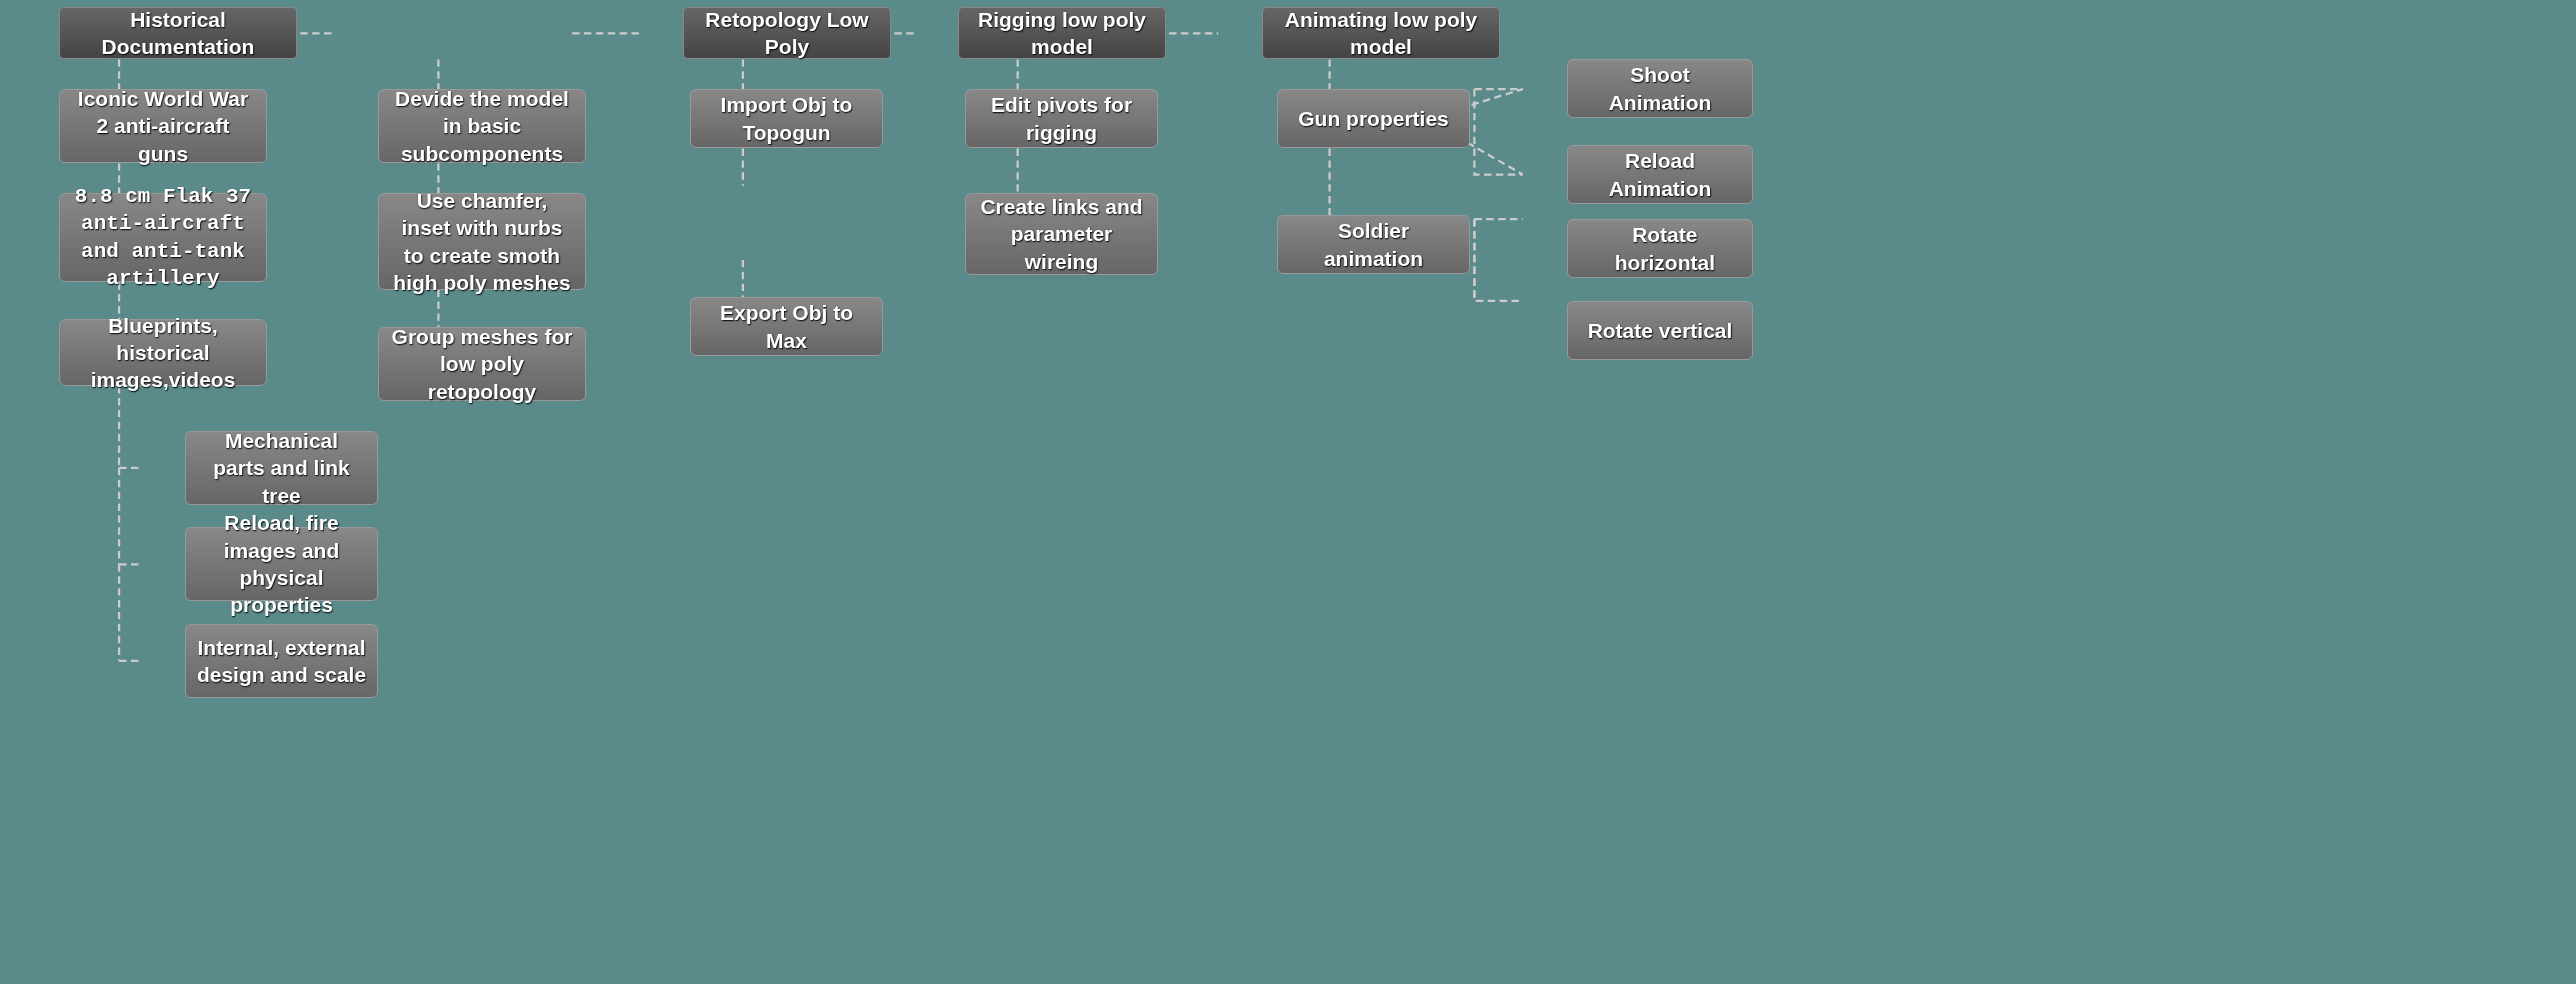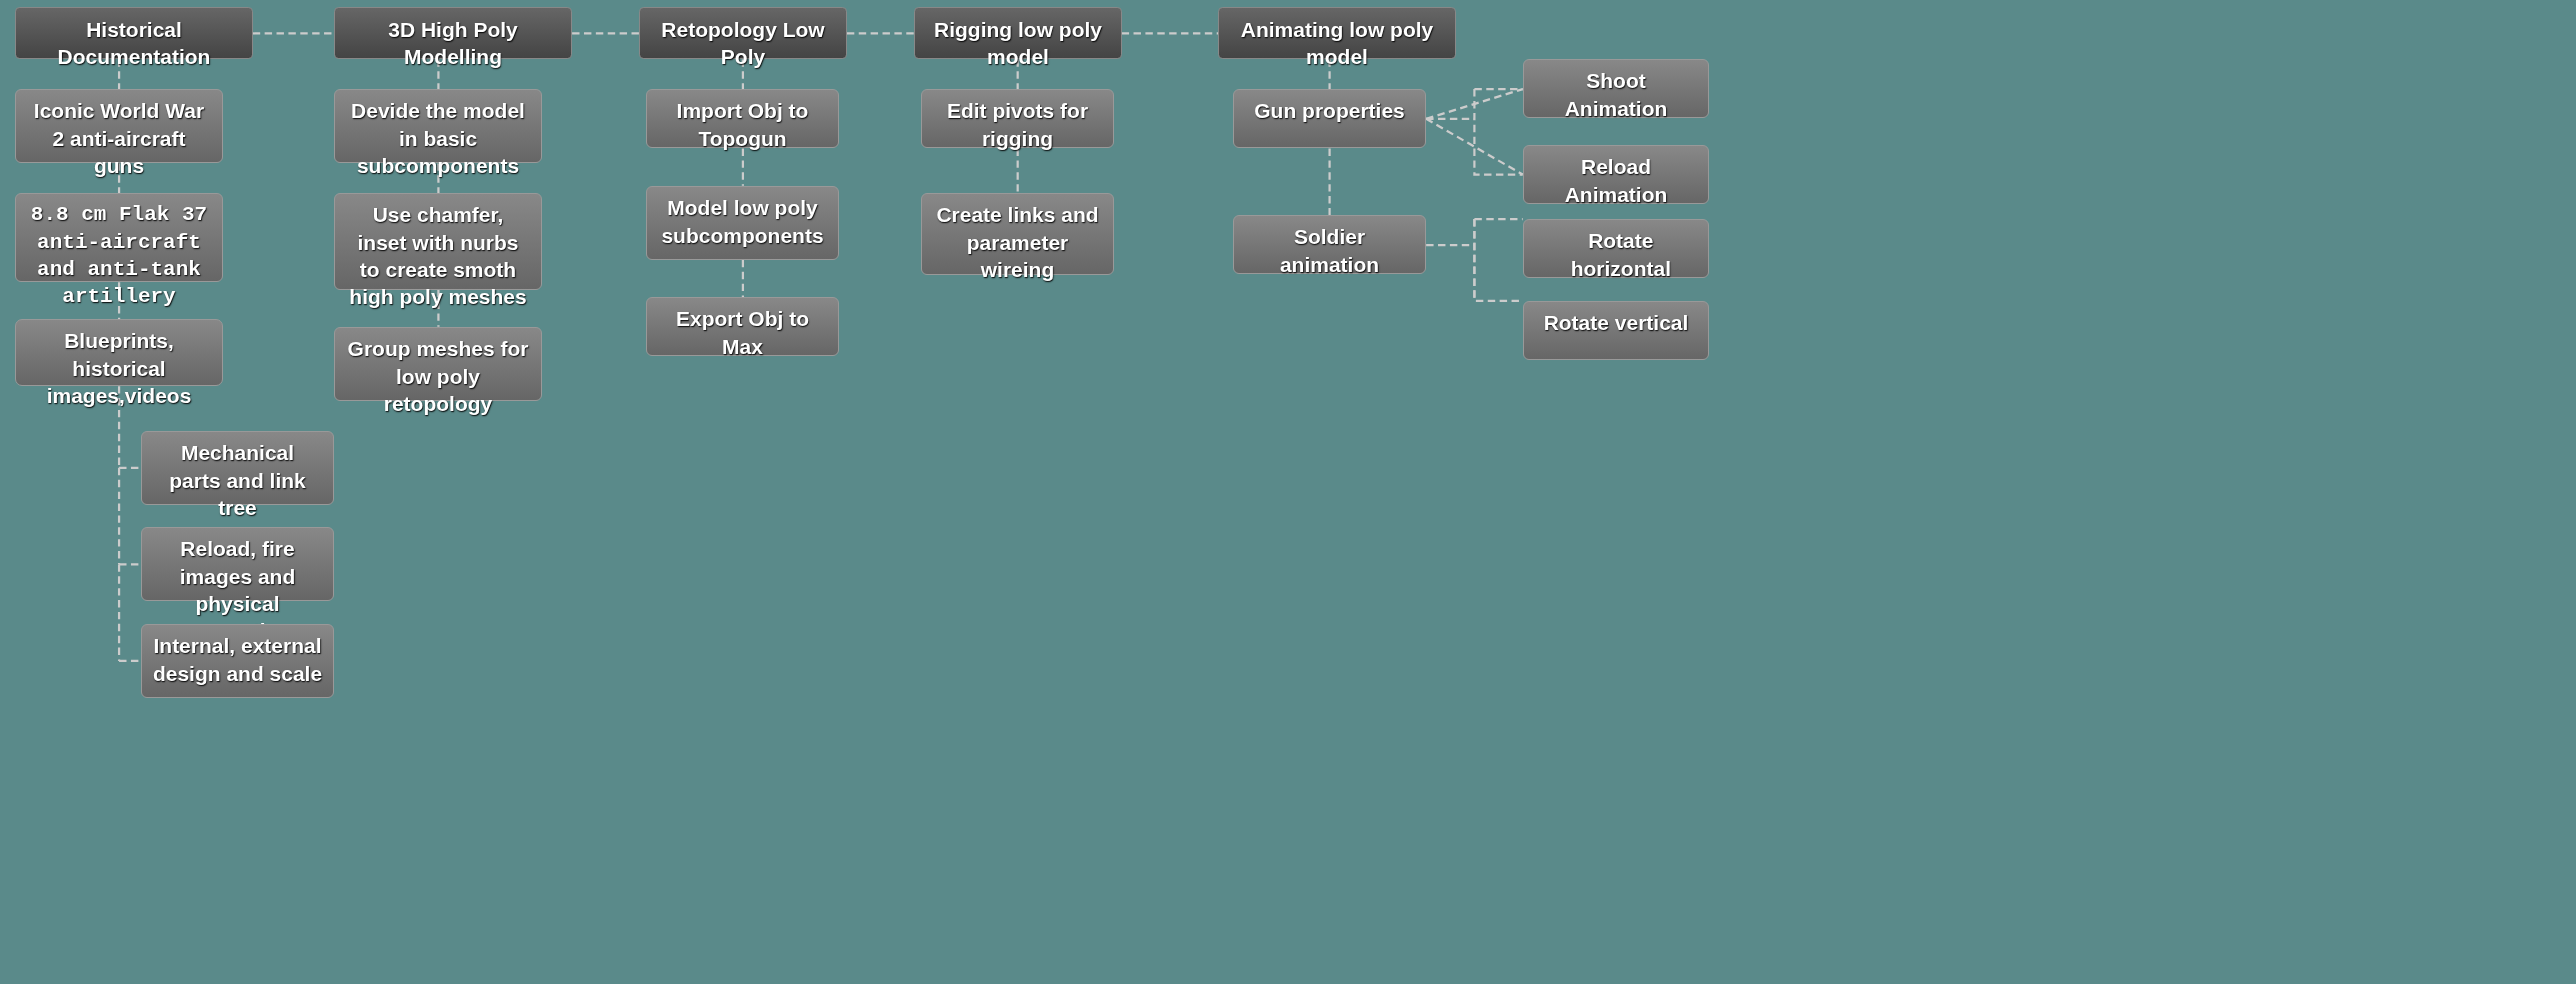--- a/index.html
+++ b/index.html
@@ -17,28 +17,30 @@
       top: 0; left: 0;
       width: 2576px;
       height: 984px;
     }
 
     
     .node {
       position: absolute;
       border-radius: 4.5px;
       display: flex;
+      align-items: center;
       justify-content: center;
       text-align: center;
       font-size: 21px;
       font-weight: bold;
       color: #fff;
       text-shadow: 0.7px 0.7px 1.5px #000;
       padding: 7.4px 10.4px;
       line-height: 1.3;
+      margin-left: 44px;
     }
 
     .node-header {
       background: linear-gradient(180deg, #666 0%, #444 100%);
       border: 1.5px solid #888;
     }
 
     .node-child {
       background: linear-gradient(180deg, #888 0%, #666 100%);
       border: 1.5px solid #999;
@@ -109,23 +111,20 @@
 
     <line x1="1920" y1="330" x2="1985" y2="330"></line>
     <polyline points="1985,295 1985,405 2050,405"></polyline>
     <polyline points="1985,295 2050,295"></polyline>
     <line x1="1985" y1="295" x2="1985" y2="405"></line>
   </svg>
 
   <div class="node node-header" style="left:15px; top:7.4px; width:238px; height:52px;">
     <span>Historical Documentation</span>
   </div>
-  <div class="node node-header" style="left:334px; top:7.4px; width:238px; height:52px;">
-    <span>3D High Poly Modelling</span>
-  </div>
   <div class="node node-header" style="left:639px; top:7.4px; width:208px; height:52px;">
     <span>Retopology Low Poly</span>
   </div>
   <div class="node node-header" style="left:914px; top:7.4px; width:208px; height:52px;">
     <span>Rigging low poly model</span>
   </div>
   <div class="node node-header" style="left:1218px; top:7.4px; width:238px; height:52px;">
     <span>Animating low poly model</span>
   </div>
 
@@ -155,23 +154,20 @@
   <div class="node node-child" style="left:334px; top:193px; width:208px; height:97px;">
     <span>Use chamfer, inset with nurbs to create smoth high poly meshes</span>
   </div>
   <div class="node node-child" style="left:334px; top:327px; width:208px; height:74px;">
     <span>Group meshes for low poly retopology</span>
   </div>
 
   <div class="node node-child" style="left:646px; top:89px; width:193px; height:59px;">
     <span>Import Obj to Topogun</span>
   </div>
-  <div class="node node-child" style="left:646px; top:186px; width:193px; height:74px;">
-    <span>Model low poly subcomponents</span>
-  </div>
   <div class="node node-child" style="left:646px; top:297px; width:193px; height:59px;">
     <span>Export  Obj to Max</span>
   </div>
 
   <div class="node node-child" style="left:921px; top:89px; width:193px; height:59px;">
     <span>Edit pivots for rigging</span>
   </div>
   <div class="node node-child" style="left:921px; top:193px; width:193px; height:82px;">
     <span>Create links and parameter wireing</span>
   </div>

